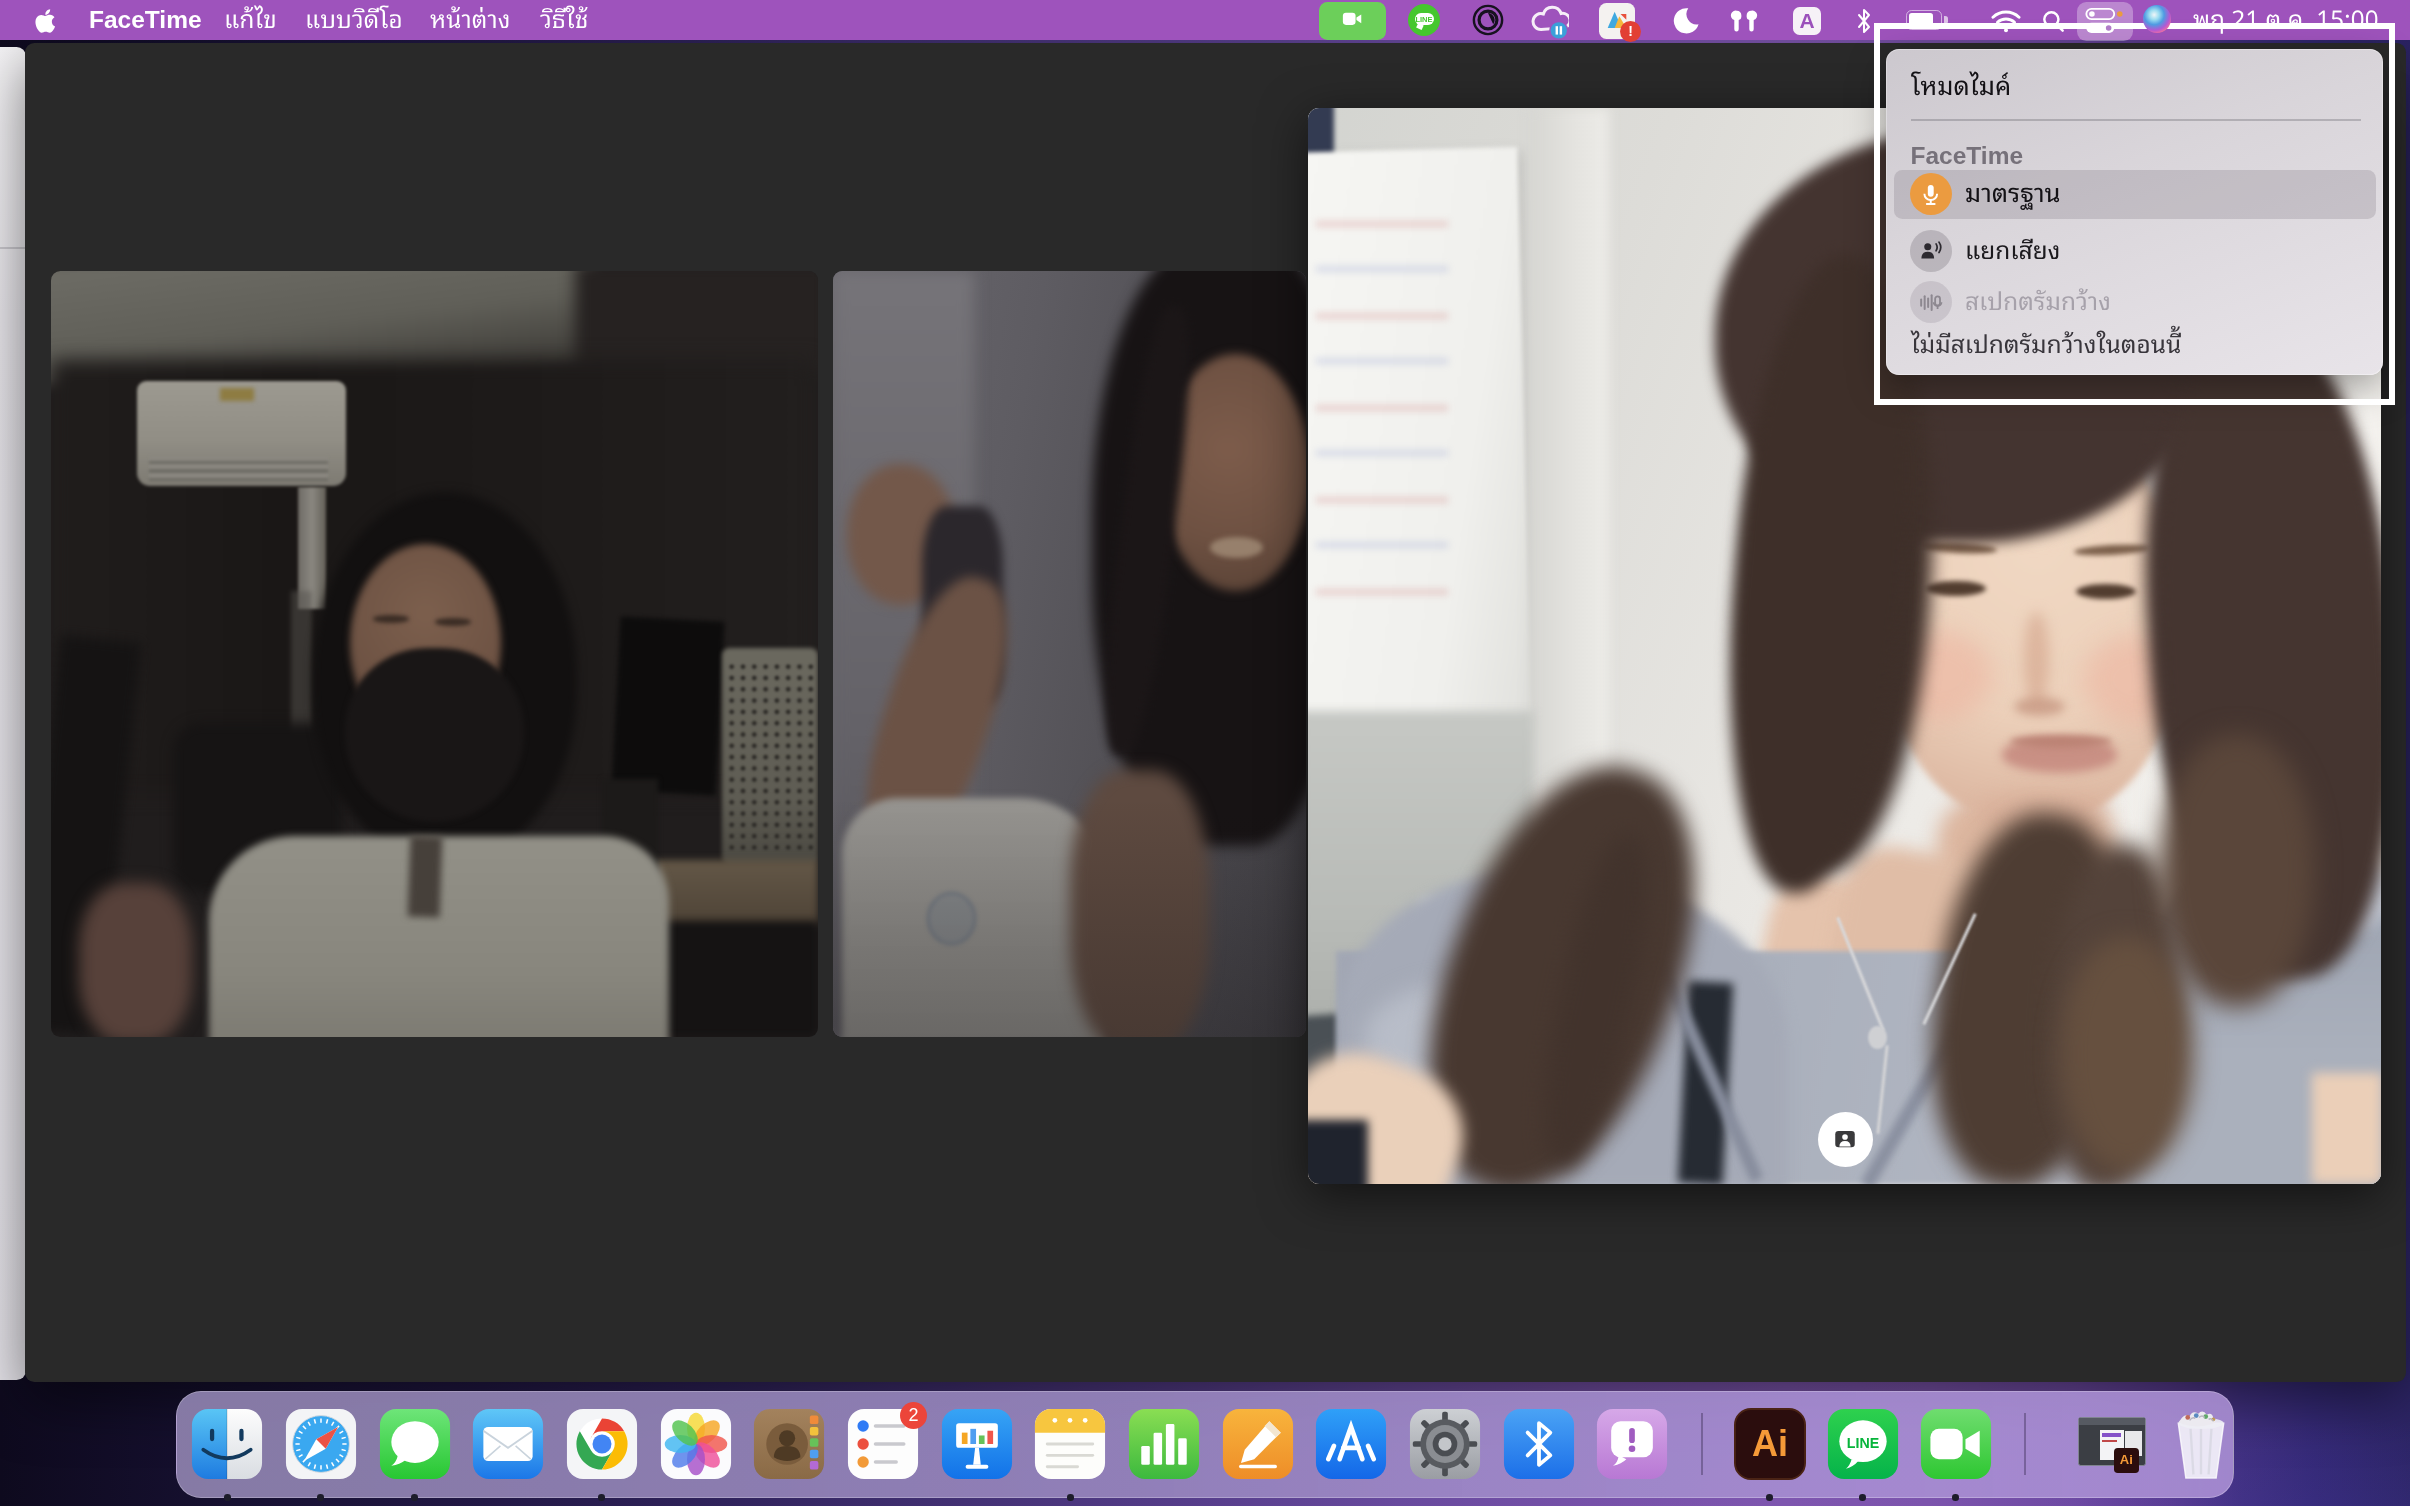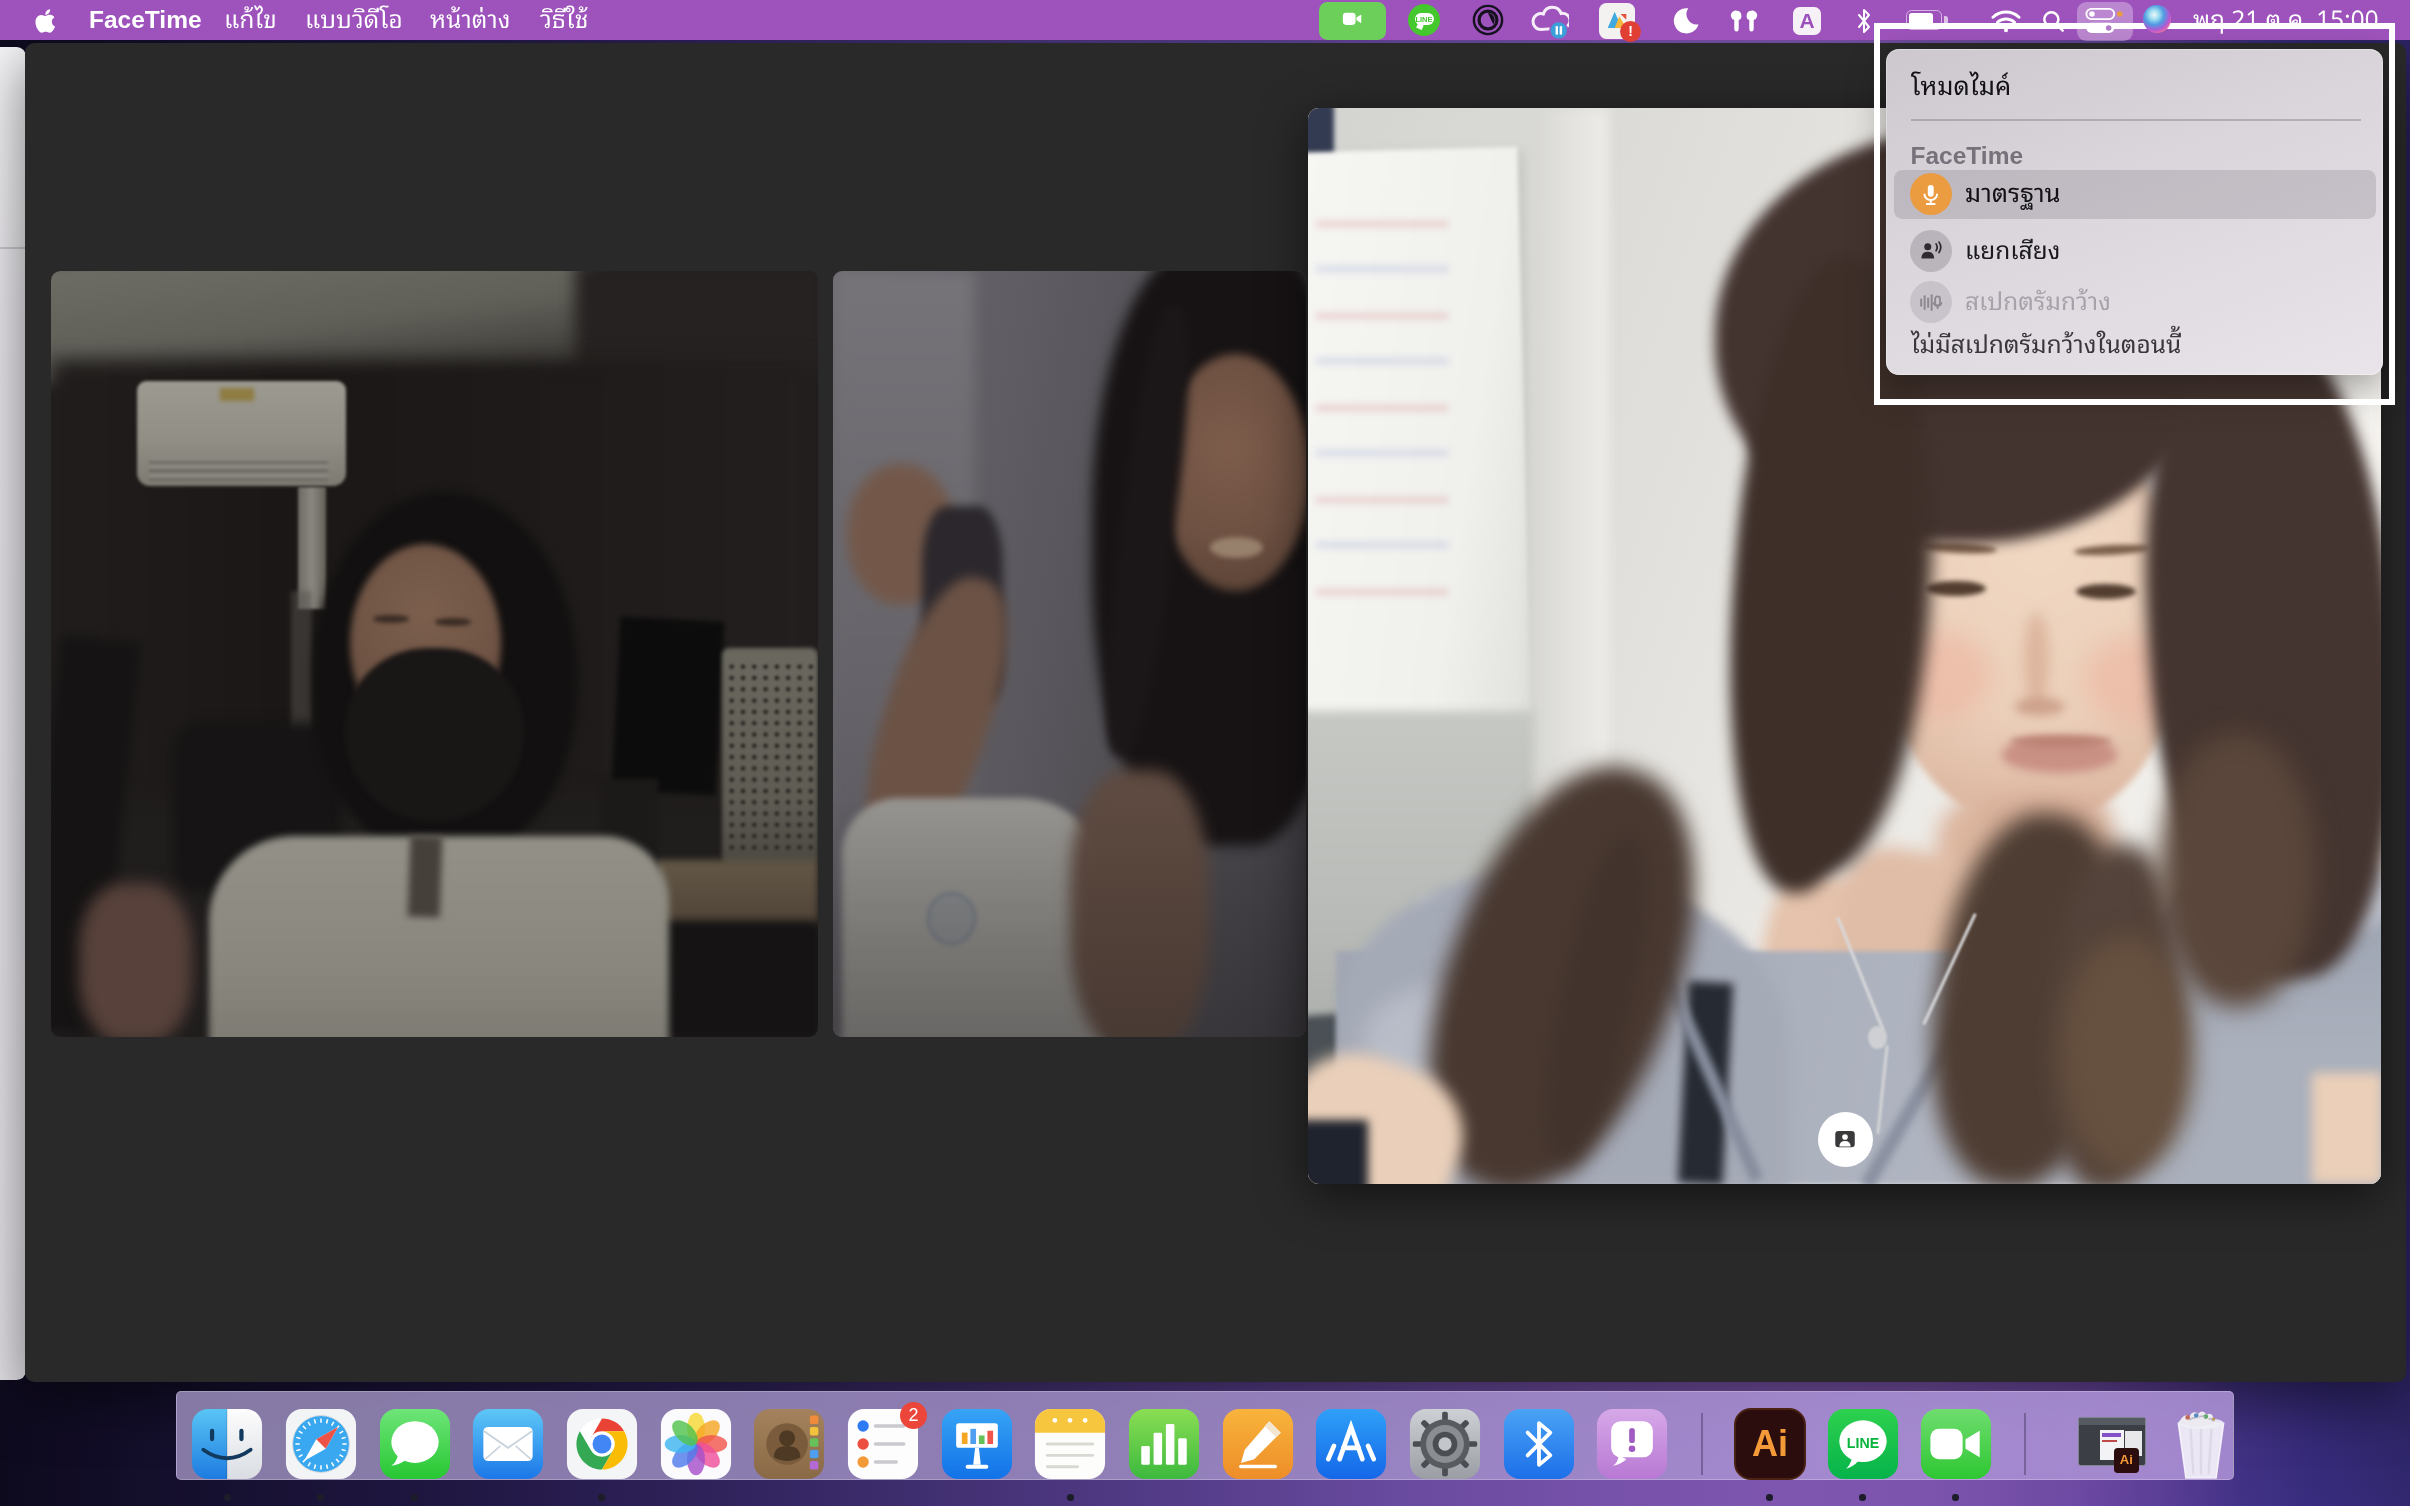--- a/index.html
+++ b/index.html
@@ -18,21 +18,21 @@
 .tile{position:absolute;border-radius:9.4px;overflow:hidden;}
 #t1{left:51px;top:271px;width:767px;height:766px;background:#201d1d;}
 #t2{left:833px;top:271px;width:473px;height:766px;background:#46444c;}
 #t3{left:1308px;top:108px;width:1073px;height:1076px;border-radius:11.3px;
 background:#e8e7e3;box-shadow:0 11.3px 47px rgba(0,0,0,0.55);}
 #menubar{left:0;top:0;width:2411px;height:40px;background:#9e53bc;}
 #popup{left:1886px;top:49px;width:497px;height:326px;border-radius:13px;
 background:linear-gradient(160deg,#ccc8ce 0%,#d9d5da 40%,#e8e4e9 100%);
 box-shadow:0 13px 38px rgba(0,0,0,0.35),inset 0 0 0 0.9px rgba(255,255,255,0.35);}
 #annot{left:1874px;top:22.6px;width:521px;height:382px;border:6.6px solid #fff;}
-#dock{left:176px;top:1391px;width:2058px;height:89px;border-radius:5px;
+#dock{left:176px;top:1391px;width:2058px;height:107px;border-radius:25px;
 background:linear-gradient(90deg,rgba(141,129,173,0.94) 0%,rgba(150,133,188,0.92) 45%,rgba(167,142,210,0.9) 80%,rgba(173,146,214,0.88) 100%);
 border:0.9px solid rgba(255,255,255,0.25);}
 .dicon{position:absolute;top:16px;width:72px;height:72px;}
 .ddot{position:absolute;top:102px;width:6.6px;height:6.6px;border-radius:50%;background:#1d1d2a;}
 .ddiv{position:absolute;top:21px;width:1.9px;height:62px;background:rgba(40,30,60,0.35);}
 .blur{position:absolute;}
 </style></head><body>
 <div class="ab" id="desk"></div>
 <div class="ab" id="whitewin">
     <div class="seam"></div>

